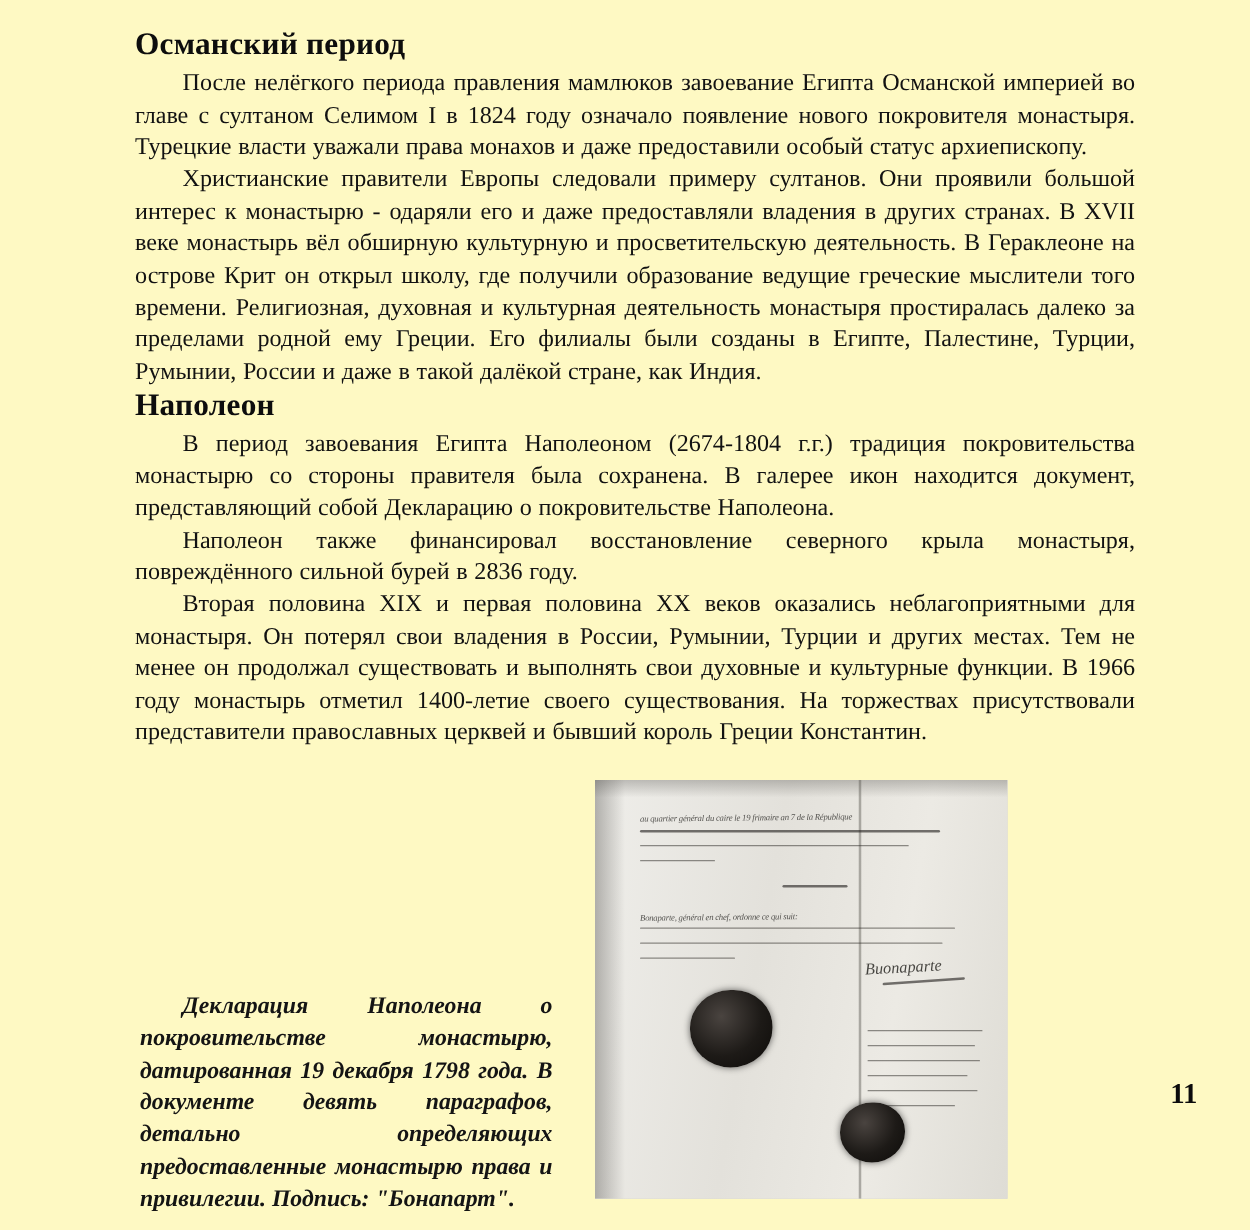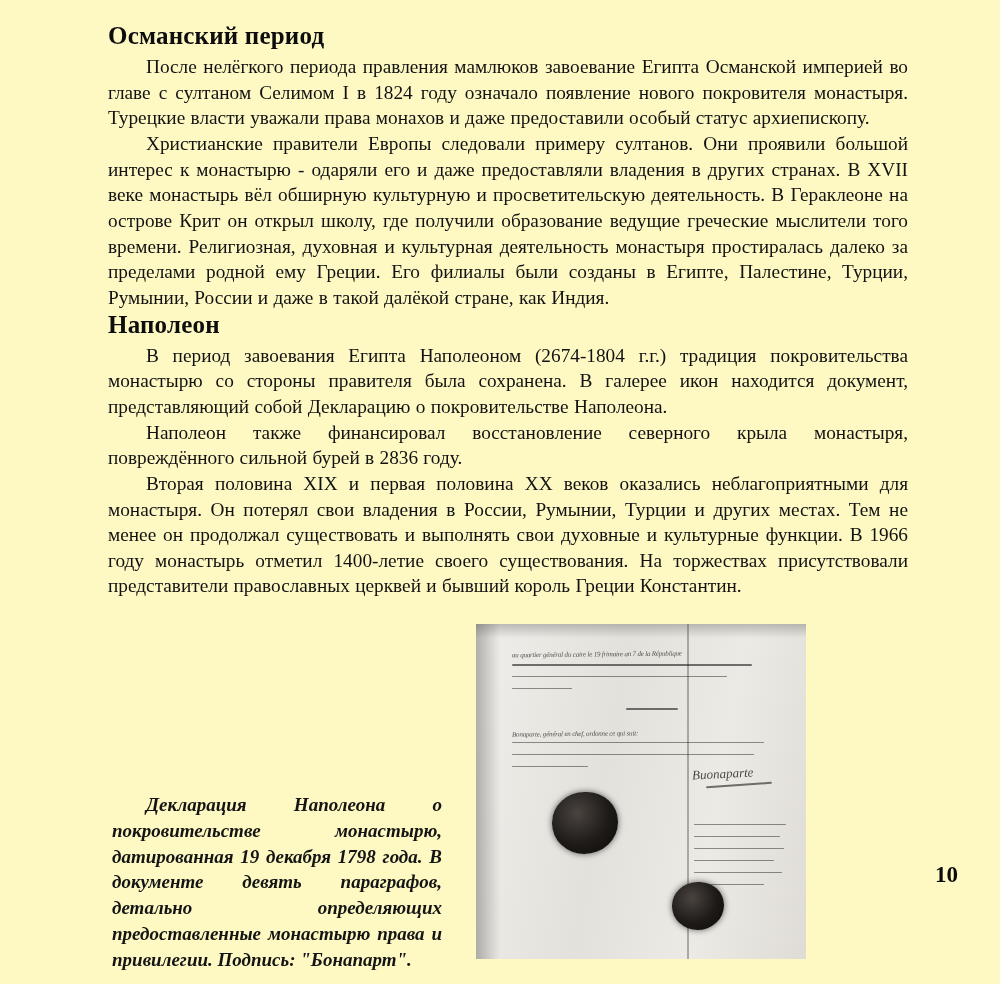--- a/index.html
+++ b/index.html
@@ -197,15 +197,15 @@
     <div class="ink-line thin" style="left:218px; top:236px; width:80px;"></div>
     <div class="ink-line thin" style="left:218px; top:248px; width:88px;"></div>
     <div class="ink-line thin" style="left:218px; top:260px; width:70px;"></div>
 
     <div class="seal big"></div>
     <div class="seal small"></div>
   </div>
 
   <div class="caption">Декларация Наполеона о покровительстве монастырю, датированная 19 декабря 1798 года. В документе девять параграфов, детально определяющих предоставленные монастырю права и привилегии. Подпись: "Бонапарт".</div>
 
-  <div class="page-number">10</div>
+  <div class="page-number">11</div>
 
 </div>
 
 </body></html>

